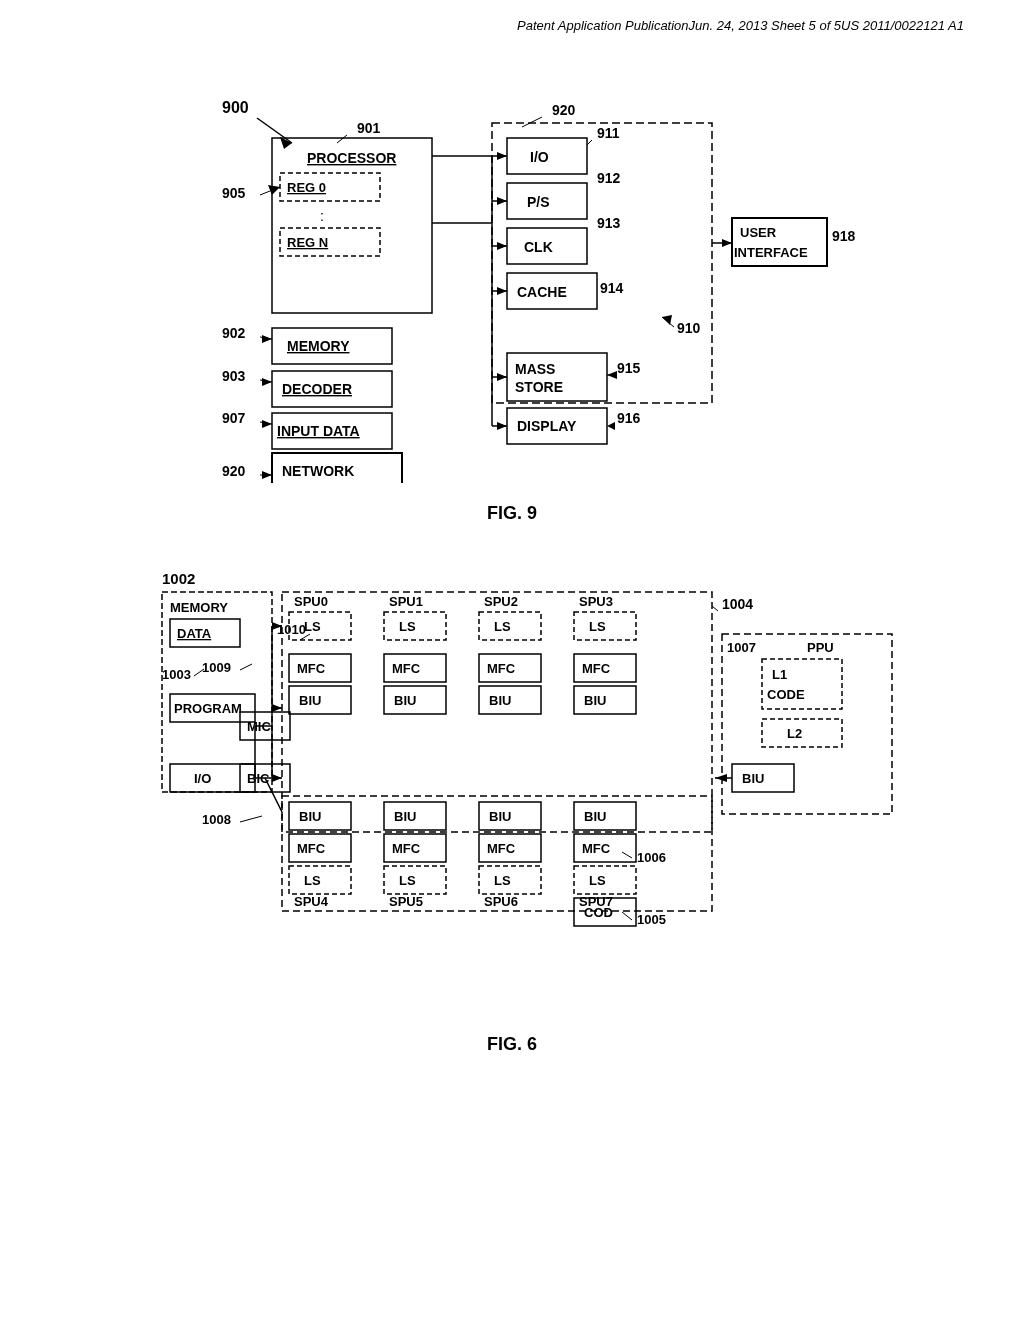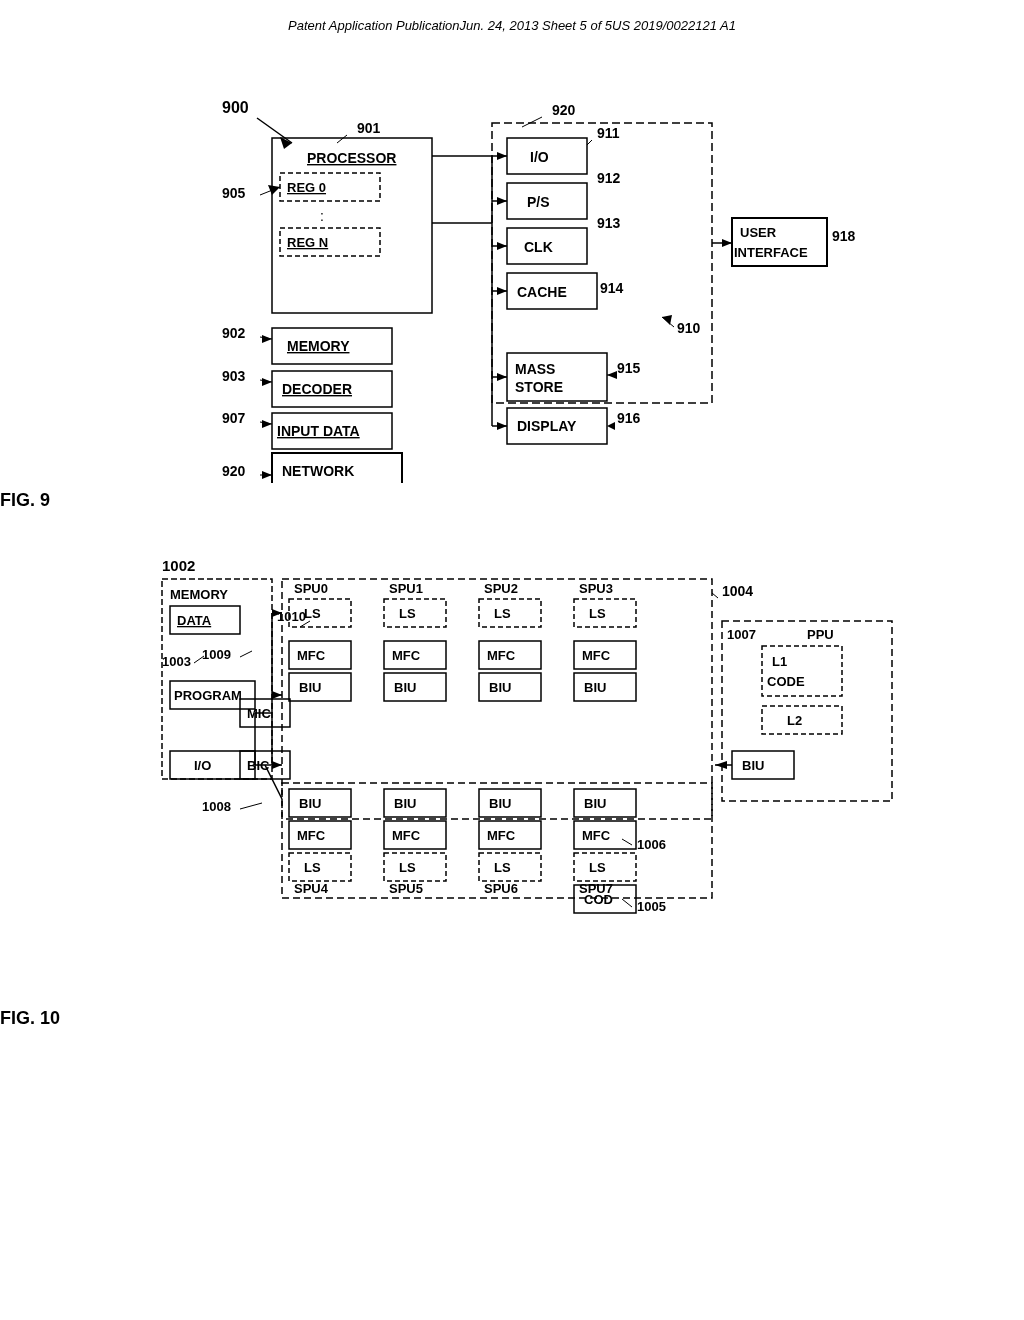--- a/index.html
+++ b/index.html
@@ -8,21 +8,21 @@
       font-family: Arial, sans-serif;
       width: 1024px;
       min-height: 1320px;
       position: relative;
       overflow: hidden;
     }
 
     
     .header {
       display: flex;
-      justify-content: center;
+      justify-content: flex-end;
       padding: 18px 60px 10px 60px;
       font-size: 13px;
       font-style: italic;
     }
 
     
     .fig9-container {
       position: relative;
       width: 700px;
       height: 420px;
@@ -32,38 +32,38 @@
     
     .fig10-container {
       position: relative;
       width: 760px;
       height: 460px;
       margin: 30px auto 0 auto;
       text-decoration: underline;
     }
 
     .diagram-label {
-      text-align: left;
+      text-align: center;
       font-size: 18px;
       font-weight: bold;
-      margin-top: 7px;
+      margin-top: 20px;
     }
 
     
     svg text {
       font-family: Arial, sans-serif;
     }
   </style>
 </head>
 <body>
 
 <div class="header">
   <span>Patent Application Publication</span>
   <span>Jun. 24, 2013   Sheet 5 of 5</span>
-  <span>US 2019/0022121 A1</span>
+  <span>US 2011/0022121 A1</span>
 </div>
 
 <div class="fig9-container">
   <svg width="700" height="420" viewBox="0 0 700 420">
 
     <text x="60" y="50" font-size="16" font-weight="bold">900</text>
 
     <line x1="95" y1="55" x2="130" y2="80" stroke="black" stroke-width="1.5"></line>
 
     <polygon points="130,80 118,74 122,86" fill="black"></polygon>
@@ -372,13 +372,13 @@
 
     <line x1="123" y1="224" x2="140" y2="224" stroke="black" stroke-width="1.5"></line>
     <line x1="123" y1="172" x2="140" y2="172" stroke="black" stroke-width="1.5"></line>
     <line x1="123" y1="172" x2="123" y2="224" stroke="black" stroke-width="1.5"></line>
 
     <line x1="133" y1="224" x2="150" y2="258" stroke="black" stroke-width="1.5"></line>
 
   </svg>
 </div>
 
-<div class="diagram-label">FIG. 10</div>
+<div class="diagram-label">FIG. 6</div>
 
 </body></html>

